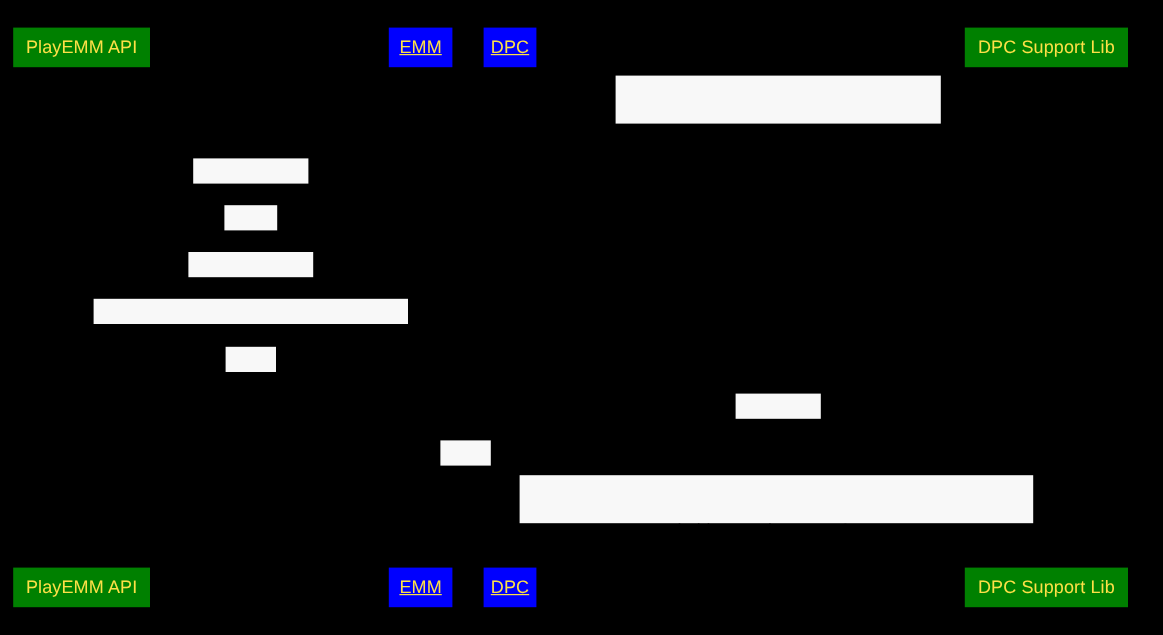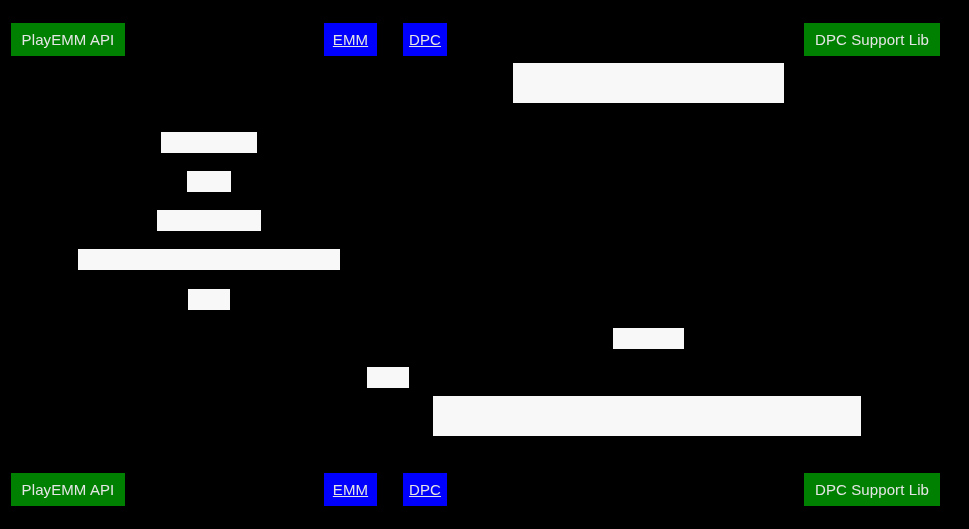--- a/index.html
+++ b/index.html
@@ -12,21 +12,21 @@
     position: relative;
     width: 969px;
     height: 529px;
     background: #000000;
     overflow: hidden;
     font-family: "Liberation Sans", sans-serif;
   }
   .participant {
     position: absolute;
     box-sizing: border-box;
-    color: #e5e5e5;
+    color: #fde047;
     font-size: 15px;
     line-height: 1;
     display: flex;
     align-items: center;
     justify-content: center;
     white-space: nowrap;
     letter-spacing: 0.1px;
   }
   .participant.green { background: #008000; }
   .participant.blue  { background: #0000FF; text-decoration: underline; }

